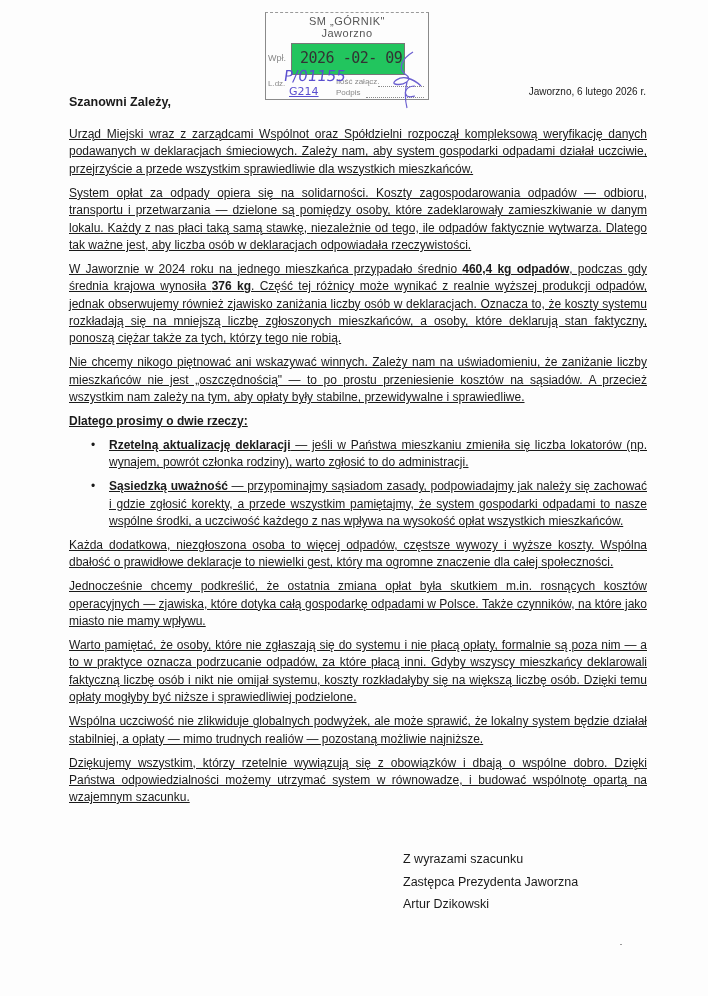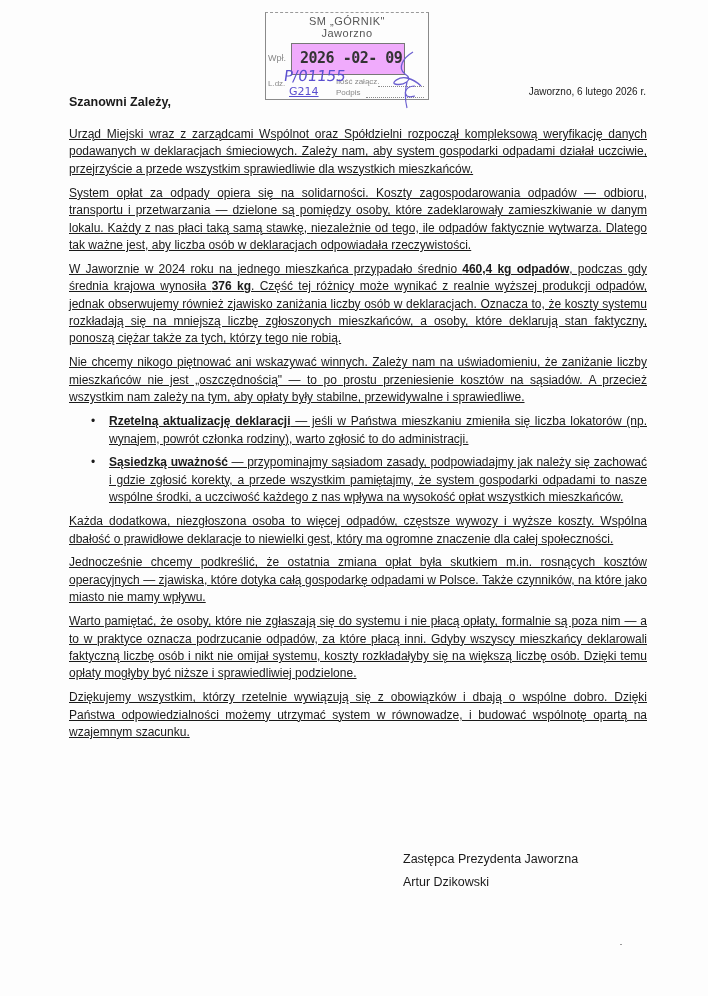--- a/index.html
+++ b/index.html
@@ -4,21 +4,21 @@
 <style>
   html, body { margin: 0; padding: 0; background: #ffffff; }
   body { width: 708px; height: 996px; position: relative; overflow: hidden;
          font-family: "Liberation Sans", sans-serif; color: #1a1a1a; }
   .page { position: absolute; left: 0; top: 0; width: 708px; height: 996px; background: #fdfdfd; }
   .stamp { position: absolute; left: 265px; top: 12px; width: 162px; height: 86px;
            border: 1px solid #8a8a8a; border-top: 1px dashed #9a9a9a; }
   .stamp-title { position: absolute; left: 0; right: 0; top: 2px; text-align: center;
                  font-size: 11px; line-height: 12px; color: #555; letter-spacing: 0.5px; }
   .stamp-date-box { position: absolute; left: 25px; top: 30px; width: 112px; height: 30px;
-                    border: 1px solid #777; background: #f0abfc; font-weight: bold; }
+                    border: 1px solid #777; background: #22c55e; }
   .stamp-date { position: absolute; left: 8px; top: 5px; font-family: "DejaVu Sans Mono", monospace;
                 font-size: 15px; color: #333; letter-spacing: -0.5px; }
   .stamp-lbl { position: absolute; font-size: 8px; color: #888; }
   .stamp-dots { position: absolute; border-bottom: 1px dotted #888; height: 1px; }
   .handwrite { position: absolute; font-family: "DejaVu Sans", sans-serif; color: #5a4fcf; }
   svg.sig { position: absolute; left: 385px; top: 50px; }
   .date-line { position: absolute; right: 62px; top: 86px; font-size: 10px; }
   .salutation { position: absolute; left: 69px; top: 95px; font-size: 12.5px; font-weight: bold; }
   .body-text { position: absolute; left: 69px; top: 126px; width: 578px; font-size: 12px;
                line-height: 17.4px; text-align: justify; text-decoration: underline; }
@@ -60,29 +60,32 @@
   </svg>
 
   <div class="date-line">Jaworzno, 6 lutego 2026 r.</div>
   <div class="salutation">Szanowni Zależy,</div>
 
   <div class="body-text">
     <p>Urząd Miejski wraz z zarządcami Wspólnot oraz Spółdzielni rozpoczął kompleksową weryfikację danych podawanych w deklaracjach śmieciowych. Zależy nam, aby system gospodarki odpadami działał uczciwie, przejrzyście a przede wszystkim sprawiedliwie dla wszystkich mieszkańców.</p>
     <p>System opłat za odpady opiera się na solidarności. Koszty zagospodarowania odpadów — odbioru, transportu i przetwarzania — dzielone są pomiędzy osoby, które zadeklarowały zamieszkiwanie w danym lokalu. Każdy z nas płaci taką samą stawkę, niezależnie od tego, ile odpadów faktycznie wytwarza. Dlatego tak ważne jest, aby liczba osób w deklaracjach odpowiadała rzeczywistości.</p>
     <p><span>W Jaworznie w 2024 roku na jednego mieszkańca przypadało średnio </span><b>460,4 kg odpadów</b><span>, podczas gdy średnia krajowa wynosiła </span><b>376 kg</b><span>. Część tej różnicy może wynikać z realnie wyższej produkcji odpadów, jednak obserwujemy również zjawisko zaniżania liczby osób w deklaracjach. Oznacza to, że koszty systemu rozkładają się na mniejszą liczbę zgłoszonych mieszkańców, a osoby, które deklarują stan faktyczny, ponoszą ciężar także za tych, którzy tego nie robią.</span></p>
     <p>Nie chcemy nikogo piętnować ani wskazywać winnych. Zależy nam na uświadomieniu, że zaniżanie liczby mieszkańców nie jest „oszczędnością" — to po prostu przeniesienie kosztów na sąsiadów. A przecież wszystkim nam zależy na tym, aby opłaty były stabilne, przewidywalne i sprawiedliwe.</p>
+    <p><b>Dlatego prosimy o dwie rzeczy:</b></p>
     <ul class="bullets">
       <li><b>Rzetelną aktualizację deklaracji</b><span> — jeśli w Państwa mieszkaniu zmieniła się liczba lokatorów (np. wynajem, powrót członka rodziny), warto zgłosić to do administracji.</span></li>
       <li><b>Sąsiedzką uważność</b><span> — przypominajmy sąsiadom zasady, podpowiadajmy jak należy się zachować i gdzie zgłosić korekty, a przede wszystkim pamiętajmy, że system gospodarki odpadami to nasze wspólne środki, a uczciwość każdego z nas wpływa na wysokość opłat wszystkich mieszkańców.</span></li>
     </ul>
     <p>Każda dodatkowa, niezgłoszona osoba to więcej odpadów, częstsze wywozy i wyższe koszty. Wspólna dbałość o prawidłowe deklaracje to niewielki gest, który ma ogromne znaczenie dla całej społeczności.</p>
     <p>Jednocześnie chcemy podkreślić, że ostatnia zmiana opłat była skutkiem m.in. rosnących kosztów operacyjnych — zjawiska, które dotyka całą gospodarkę odpadami w Polsce. Także czynników, na które jako miasto nie mamy wpływu.</p>
     <p>Warto pamiętać, że osoby, które nie zgłaszają się do systemu i nie płacą opłaty, formalnie są poza nim — a to w praktyce oznacza podrzucanie odpadów, za które płacą inni. Gdyby wszyscy mieszkańcy deklarowali faktyczną liczbę osób i nikt nie omijał systemu, koszty rozkładałyby się na większą liczbę osób. Dzięki temu opłaty mogłyby być niższe i sprawiedliwiej podzielone.</p>
+    <p>Wspólna uczciwość nie zlikwiduje globalnych podwyżek, ale może sprawić, że lokalny system będzie działał stabilniej, a opłaty — mimo trudnych realiów — pozostaną możliwie najniższe.</p>
     <p>Dziękujemy wszystkim, którzy rzetelnie wywiązują się z obowiązków i dbają o wspólne dobro. Dzięki Państwa odpowiedzialności możemy utrzymać system w równowadze, i budować wspólnotę opartą na wzajemnym szacunku.</p>
   </div>
 
   <div class="closing">
+    <div>Z wyrazami szacunku</div>
     <div>Zastępca Prezydenta Jaworzna</div>
     <div>Artur Dzikowski</div>
   </div>
 
   <div class="dot-mark"></div>
 </div>
 
 </body></html>

